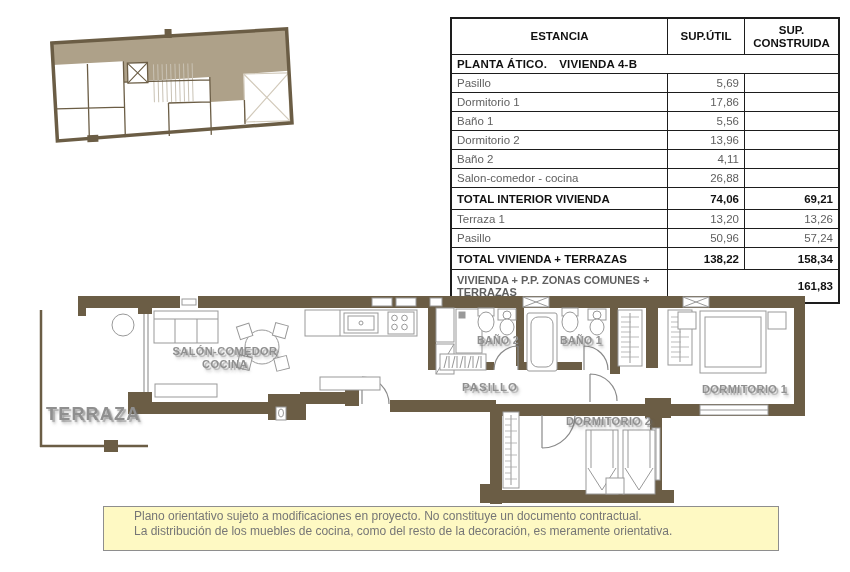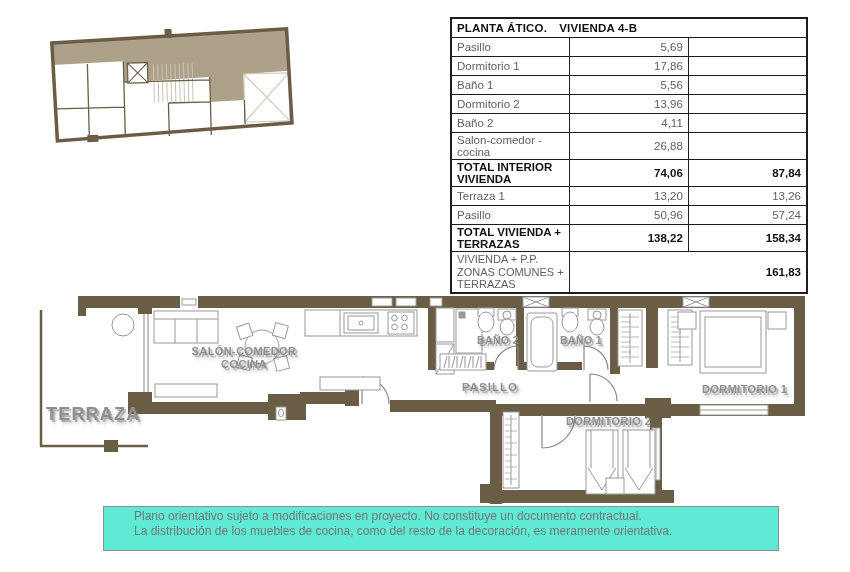--- a/index.html
+++ b/index.html
@@ -11,38 +11,38 @@
   table.surfaces{width:100%;border-collapse:collapse;border:2px solid #1d1d1d;table-layout:fixed;}
   table.surfaces th, table.surfaces td{border:1.5px solid #1d1d1d;font-size:11.5px;padding:1px 5px;vertical-align:middle;}
   th.c1{width:205px;} th.c2{width:66px;} th.c3{width:83px;}
   table.surfaces th{font-weight:bold;color:#111;text-align:center;height:33px;line-height:13px;}
   tr.section td{font-weight:bold;color:#111;text-align:left;height:16px;letter-spacing:.2px;}
   tr.section .sp2{display:inline-block;margin-left:12px;}
   tr.r td{color:#5f5f5f;height:16px;}
   tr.r td.name{text-align:left;}
   tr.r td.num{text-align:right;}
   tr.total td{font-weight:bold;color:#111;height:19px;}
-  tr.last td{height:30px;}
+  tr.last td{height:30px;font-weight:bold;}
   tr.last td.name{font-size:11px;line-height:12.5px;}
   tr.last td.num{font-weight:bold;color:#111;}
 
   
   .plan-label{position:absolute;font-weight:bold;color:#8f8f8f;letter-spacing:.4px;white-space:nowrap;
     text-shadow:2px 2px 1px rgba(100,100,100,.45), 3px 4px 3px rgba(120,120,120,.35);}
   .lbl-terraza{left:46px;top:387px;font-size:18px;letter-spacing:1.2px;margin-top:17px;}
-  .lbl-salon{left:154px;top:345px;width:116px;text-align:center;font-size:11px;line-height:13px;white-space:normal;padding-left:32px;}
+  .lbl-salon{left:135px;top:345px;width:116px;text-align:center;font-size:11px;line-height:13px;white-space:normal;padding-left:32px;}
   .lbl-bano2{left:477px;top:334px;font-size:10.5px;}
   .lbl-bano1{left:560px;top:334px;font-size:10.5px;}
   .lbl-pasillo{left:462px;top:381px;font-size:11.5px;letter-spacing:1px;}
   .lbl-dorm1{left:702px;top:383px;font-size:11px;}
   .lbl-dorm2{left:566px;top:415px;font-size:11px;}
 
   
   .disclaimer{position:absolute;left:103px;top:506px;width:676px;height:45px;border:1px solid #8e8e8e;
-    background:#5eead4;color:#767676;font-size:12px;line-height:14.5px;padding:2px 15px 0 30px;box-sizing:border-box;z-index:1;}
+    background:#fef9c3;color:#767676;font-size:12px;line-height:14.5px;padding:2px 15px 0 30px;box-sizing:border-box;z-index:1;}
 
   svg.keyplan{position:absolute;left:28px;top:16px;z-index:0;}
   svg.floorplan{position:absolute;left:0;top:0;z-index:2;pointer-events:none;}
   .labels-layer{position:absolute;left:0;top:0;width:850px;height:572px;z-index:3;}
 </style>
 </head>
 <body>
 
 <div class="page">
 
@@ -60,20 +60,25 @@
       <path d="M100,46 L120,66 M120,46 L100,66" stroke="#6b5d45" stroke-width="1.1" fill="none"></path>
       <polygon points="25,24 260,16 263,110 28,122" fill="none" stroke="#6b5d45" stroke-width="3.5"></polygon>
       <rect x="138" y="13" width="7" height="9" fill="#6b5d45"></rect>
       <rect x="58" y="117" width="11" height="7" fill="#6b5d45"></rect>
     </g>
   </svg>
 
   <div class="table-wrap">
     <table class="surfaces">
       <tbody>
+          <tr>
+        <th class="c1">ESTANCIA</th>
+        <th class="c2">SUP.ÚTIL</th>
+        <th class="c3">SUP. CONSTRUIDA</th>
+      </tr>
       <tr class="section">
         <td colspan="3"><span>PLANTA ÁTICO.</span><span class="sp2">VIVIENDA 4-B</span></td>
       </tr>
       <tr class="r">
         <td class="name">Pasillo</td>
         <td class="num">5,69</td>
         <td class="num"></td>
       </tr>
       <tr class="r">
         <td class="name">Dormitorio 1</td>
@@ -96,21 +101,21 @@
         <td class="num"></td>
       </tr>
       <tr class="r">
         <td class="name">Salon-comedor - cocina</td>
         <td class="num">26,88</td>
         <td class="num"></td>
       </tr>
       <tr class="r total">
         <td class="name">TOTAL INTERIOR VIVIENDA</td>
         <td class="num">74,06</td>
-        <td class="num">87,84</td>
+        <td class="num">69,21</td>
       </tr>
       <tr class="r">
         <td class="name">Terraza 1</td>
         <td class="num">13,20</td>
         <td class="num">13,26</td>
       </tr>
       <tr class="r">
         <td class="name">Pasillo</td>
         <td class="num">50,96</td>
         <td class="num">57,24</td>

